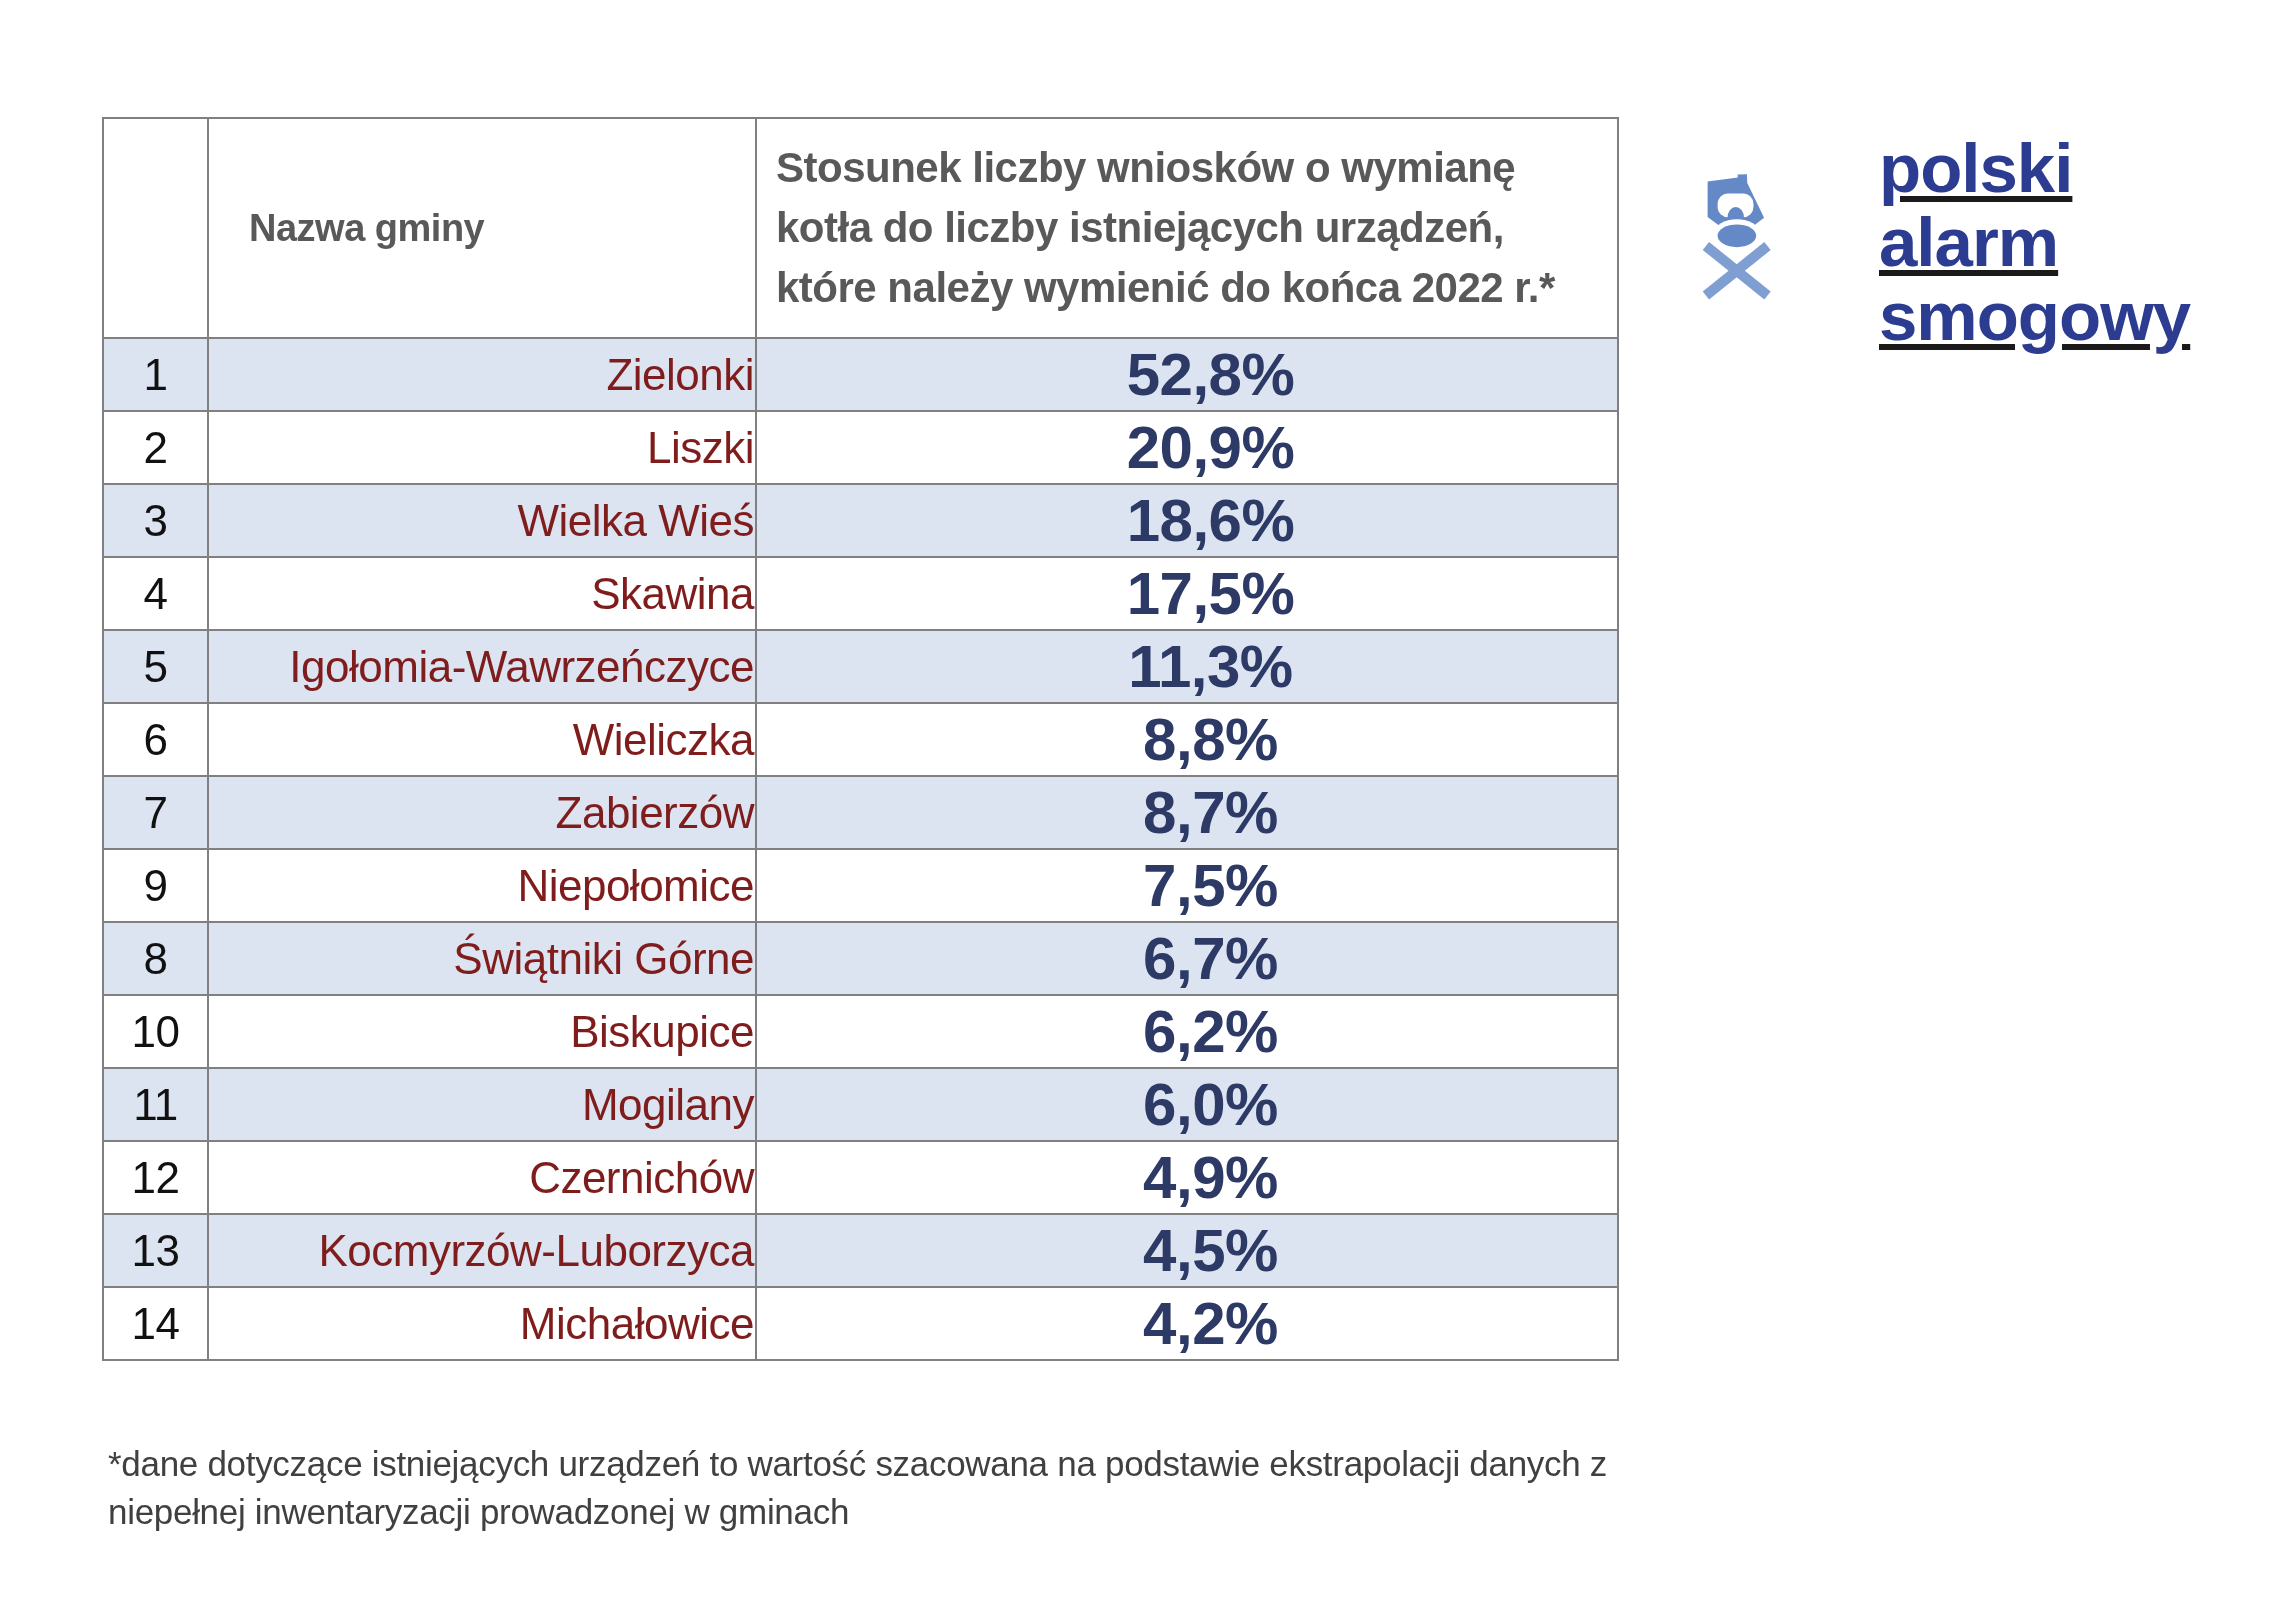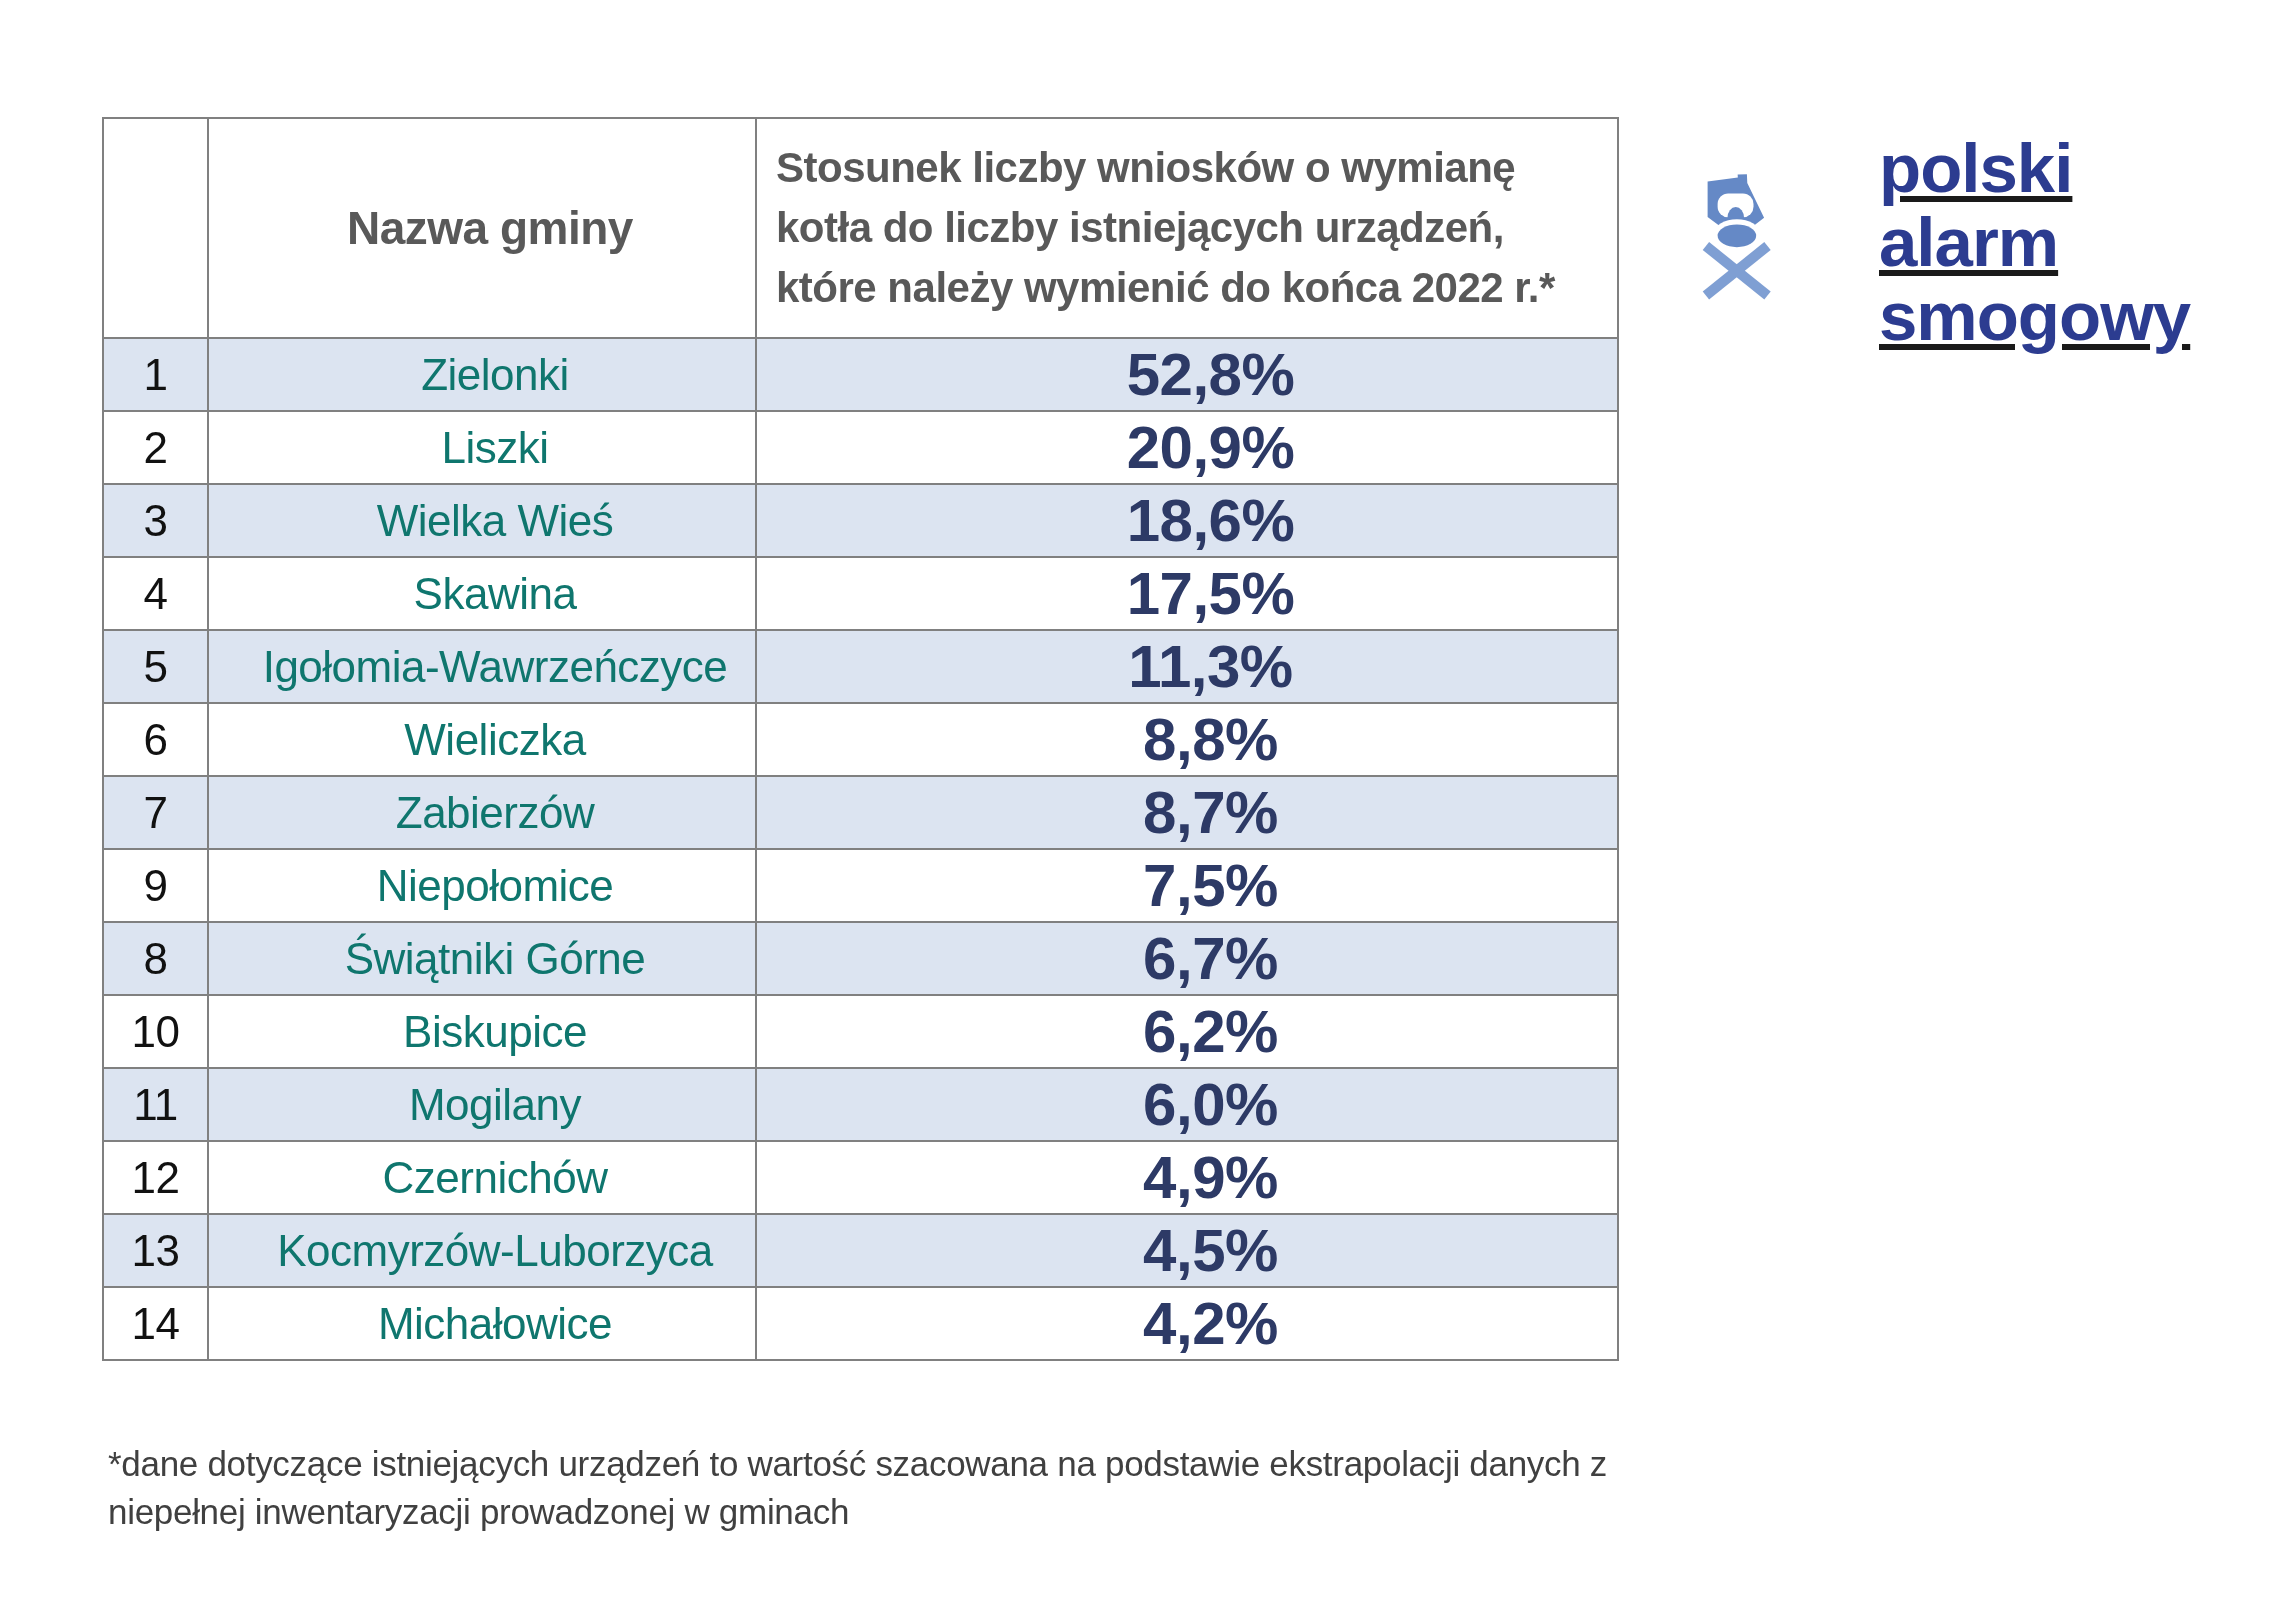--- a/index.html
+++ b/index.html
@@ -17,33 +17,33 @@
   table.ranking col.c1{width:105px;}
   table.ranking col.c2{width:548px;}
   table.ranking col.c3{width:862px;}
   table.ranking th, table.ranking td{
     border:2.9px solid #808080;vertical-align:middle;
     overflow:hidden;white-space:nowrap;
   }
   thead tr{height:220px;}
   tbody tr{height:70px;}
   th.h-name{
-    text-align:center;padding-left:17px;
-    font-size:46px;font-weight:bold;color:#595959;letter-spacing:-0.5px;
+    text-align:left;padding-left:40px;
+    font-size:38px;font-weight:bold;color:#595959;letter-spacing:-0.5px;
   }
   th.h-value{
     text-align:left;padding:0 23px 0 19px;
     font-size:42px;font-weight:bold;color:#595959;letter-spacing:-0.5px;
   }
   th.h-value .hline{line-height:60px;white-space:nowrap;}
   td.num{
     text-align:center;font-size:44px;color:#111111;letter-spacing:-0.5px;
   }
   td.name{
-    text-align:center;padding-left:27px;font-size:44px;color:#0f766e;letter-spacing:-0.5px;
+    text-align:right;padding-left:27px;font-size:44px;color:#7f1d1d;letter-spacing:-0.5px;
   }
   td.val{
     text-align:center;font-size:60px;font-weight:bold;color:#2d3a66;letter-spacing:-0.5px;padding-left:48px;
   }
   tbody tr.alt td{background:#dce4f1;}
 
   
   .logo{position:absolute;left:1701px;top:122px;display:flex;align-items:center;text-decoration:underline;}
   .logo svg{width:119px;height:203px;display:block;}
   .logo-text{

